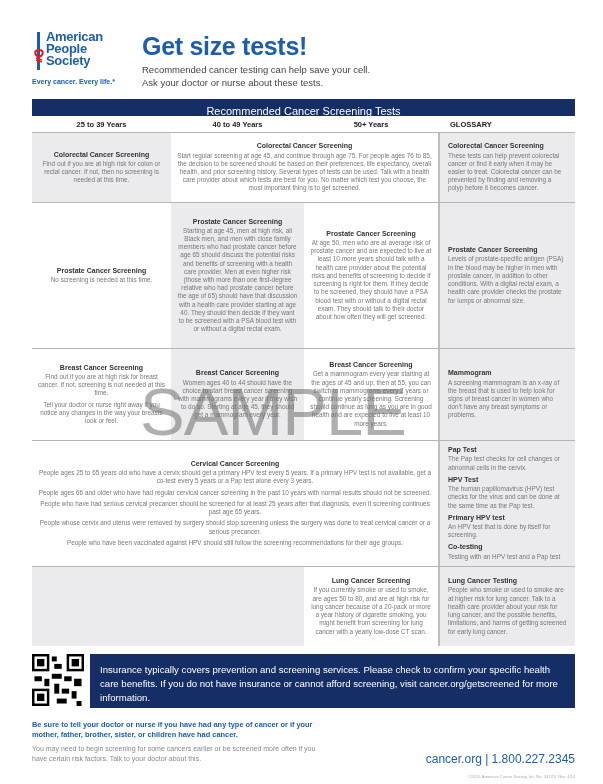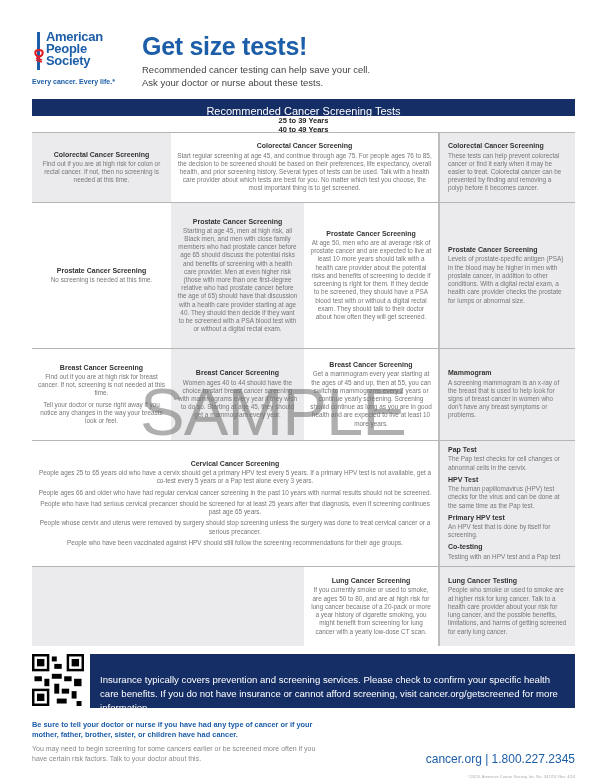--- a/index.html
+++ b/index.html
@@ -10,40 +10,40 @@
   .logo { position: absolute; left: 0; top: 0; width: 100px; height: 66px; }
   .logo-sword { position: absolute; left: 5px; top: 4px; width: 3px; height: 38px; background: #1d5ea8; }
   .logo-ribbon { position: absolute; left: 1px; top: 20px; width: 12px; height: 16px; }
   .logo-text { position: absolute; left: 14px; top: 3px; font-weight: bold; color: #1d5ea8; font-size: 13px; line-height: 12px; letter-spacing: -0.3px; }
   .logo-tag { position: absolute; left: 0; top: 50px; font-size: 7px; color: #1d5ea8; font-weight: bold; white-space: nowrap; }
   .title { position: absolute; left: 110px; top: 4px; font-size: 25px; font-weight: bold; color: #1d5ea8; letter-spacing: -0.3px; }
   .subtitle { position: absolute; left: 110px; top: 35px; font-size: 9.5px; color: #444; line-height: 13px; }
 
   .table-wrap { position: absolute; left: 32px; top: 99px; width: 543px; }
   .banner { background: #152e66; color: #fff; text-align: center; font-size: 11px; height: 17px; line-height: 24px; }
-  .colheads { display: flex; height: 17px; font-size: 7.5px; font-weight: bold; color: #222; align-items: center; border-bottom: 1px solid #b5b5b5; flex-direction: column; }
+  .colheads { display: flex; height: 17px; font-size: 7.5px; font-weight: bold; color: #222; align-items: center; border-bottom: 1px solid #b5b5b5; }
   .colheads div { text-align: center; }
   .colheads .gl { text-align: left; padding-left: 12px; }
 
   .row { position: relative; display: flex; border-bottom: 1px solid #b5b5b5; }
   .cell { font-size: 6.4px; line-height: 8.2px; text-align: center; color: #777; display: flex; flex-direction: column; justify-content: center; padding: 3px 6px; }
   .cell b, .gcell b { color: #333; font-size: 7px; display: block; margin-bottom: 1px; }
   .gray { background: #ebebed; }
   .white { background: #ffffff; }
   .gcell { background: #ebebed; border-left: 2px solid #bdbdbd; font-size: 6.4px; line-height: 8.2px; color: #777; padding: 4px 8px; display: flex; flex-direction: column; justify-content: center; text-align: left; }
   .gcell p { margin-bottom: 4px; }
   .c1 { width: 139px; } .c2 { width: 133px; } .c3 { width: 134px; } .c4 { width: 137px; }
   .c23 { width: 267px; } .c123 { width: 406px; }
   .cell p { margin-bottom: 3px; }
 
   .sample { position: absolute; left: 140px; top: 346px; font-size: 67px; font-weight: normal; color: rgba(110,110,110,0.55); letter-spacing: -1px; pointer-events: none; margin-top: 27px; }
 
   .insurance { position: absolute; left: 32px; top: 654px; width: 543px; height: 54px; display: flex; }
   .qr { width: 52px; height: 52px; background: #fff; position: relative; margin-right: 6px; }
-  .ins-box { flex: 1; background: #152e66; color: #fff; font-size: 9.6px; line-height: 14px; padding: 19px 10px; }
+  .ins-box { flex: 1; background: #152e66; color: #fff; font-size: 9.6px; line-height: 14px; padding: 9px 10px; }
 
   .footer-left { position: absolute; left: 32px; top: 720px; width: 300px; }
   .footer-bold { color: #1d5ea8; font-weight: bold; font-size: 7.4px; line-height: 10px; }
   .footer-small { color: #888; font-size: 7px; line-height: 9.5px; margin-top: 4px; }
   .footer-right { position: absolute; right: 28px; top: 721px; text-align: right; }
   .contact { color: #1d5ea8; font-size: 12px; margin-top: 31px; }
   .copyright { color: #aaa; font-size: 4px; margin-top: 8px; }
 </style>
 </head>
 <body>

